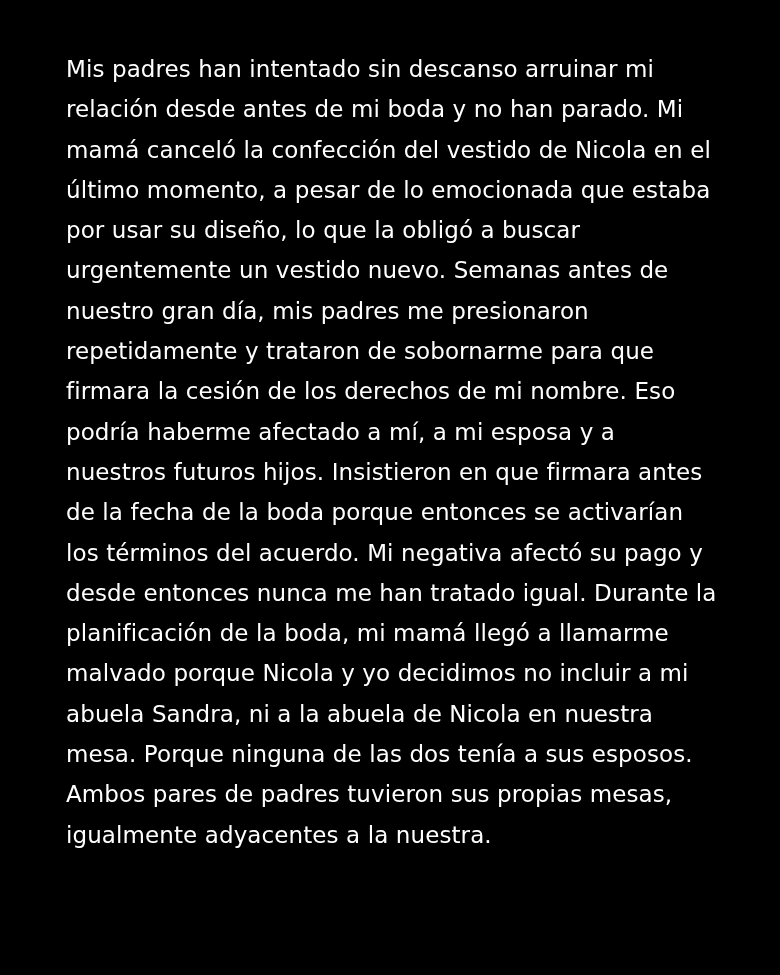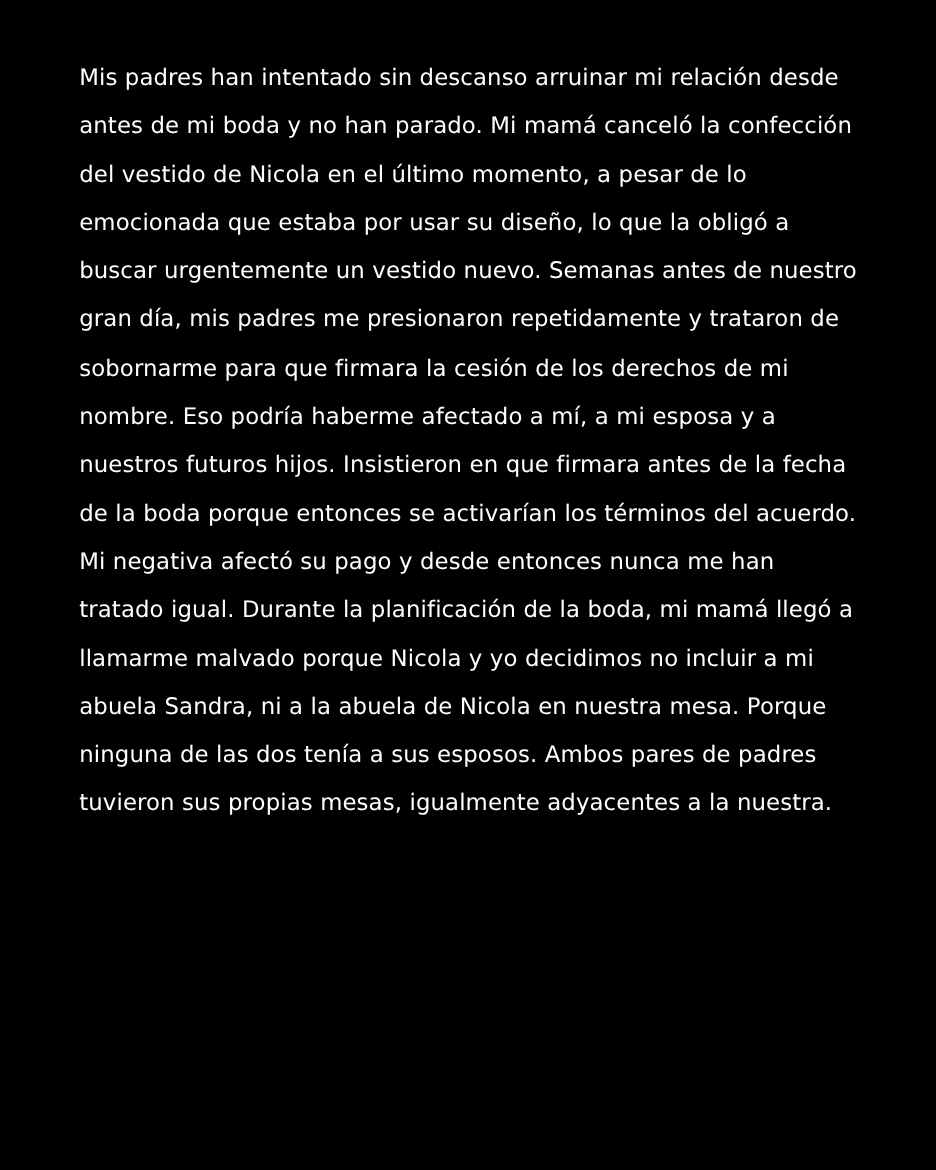--- a/index.html
+++ b/index.html
@@ -16,21 +16,21 @@
   .page {
     width: 780px;
     height: 975px;
     background: #000000;
     box-sizing: border-box;
     padding: 26px 60px 20px 66px;
   }
   .story-text {
     color: #ffffff;
     font-family: "DejaVu Sans", sans-serif;
-    font-size: 19px;
+    font-size: 23px;
     line-height: 40.3px;
     font-weight: 400;
     letter-spacing: 0.1px;
     text-align: left;
     white-space: pre-wrap;
     word-wrap: break-word;
   }
 </style>
 </head>
 <body>

